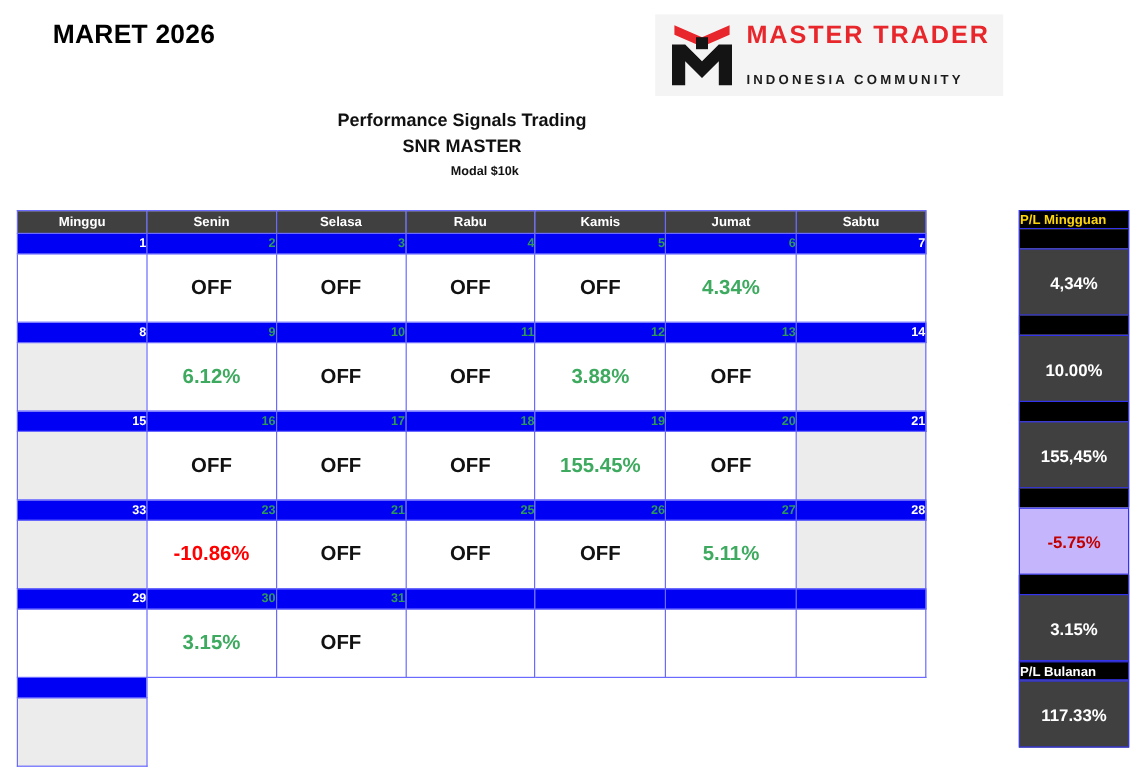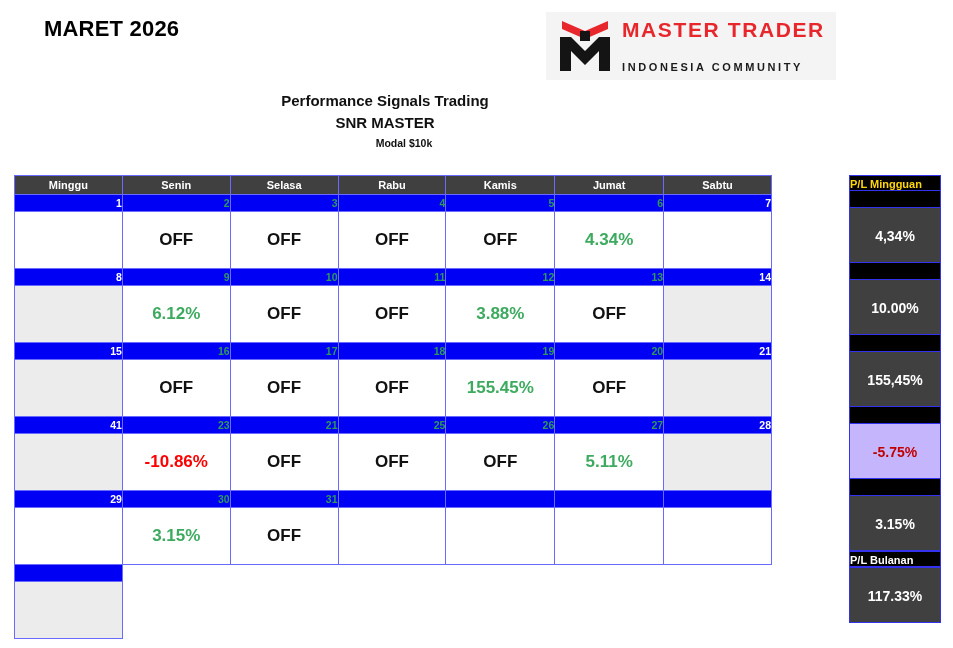--- a/index.html
+++ b/index.html
@@ -287,21 +287,21 @@
       <tr>
         <td class="val-cell gray empty"></td>
         <td class="val-cell">OFF</td>
         <td class="val-cell">OFF</td>
         <td class="val-cell">OFF</td>
         <td class="val-cell pos">155.45%</td>
         <td class="val-cell">OFF</td>
         <td class="val-cell gray empty"></td>
       </tr>
       <tr>
-        <td class="date-cell ">41</td>
+        <td class="date-cell ">33</td>
         <td class="date-cell weekday">23</td>
         <td class="date-cell weekday">21</td>
         <td class="date-cell weekday">25</td>
         <td class="date-cell weekday">26</td>
         <td class="date-cell weekday">27</td>
         <td class="date-cell ">28</td>
       </tr>
       <tr>
         <td class="val-cell gray empty"></td>
         <td class="val-cell neg">-10.86%</td>

